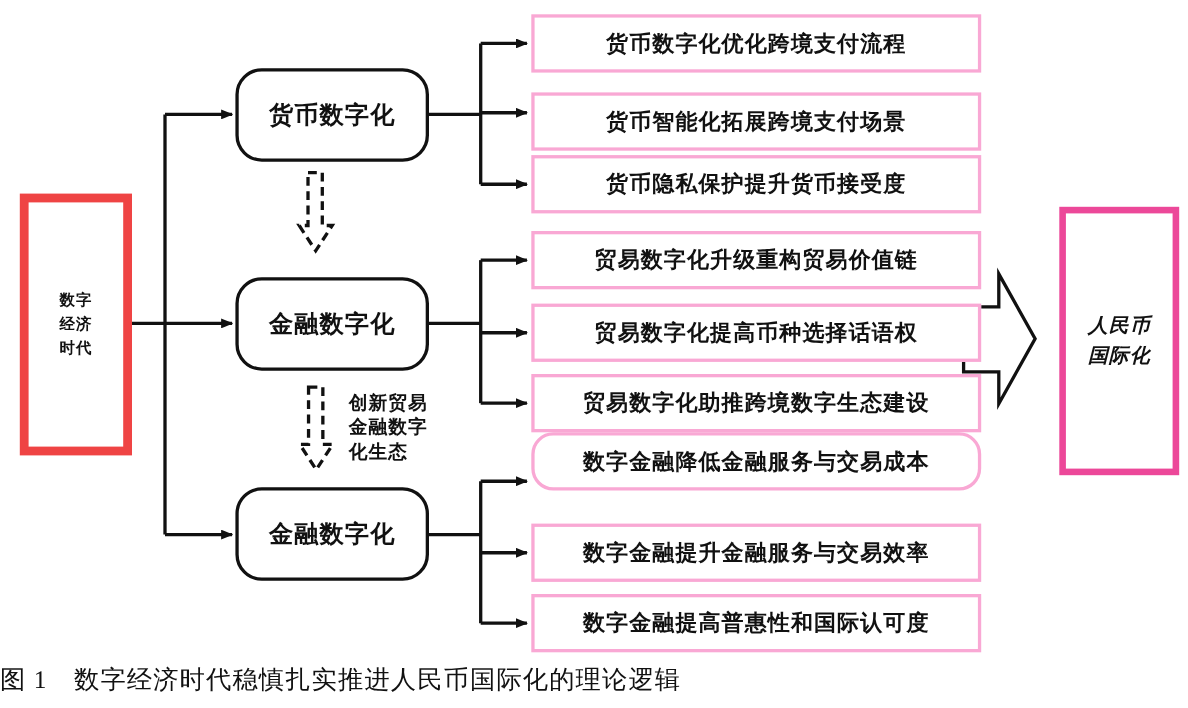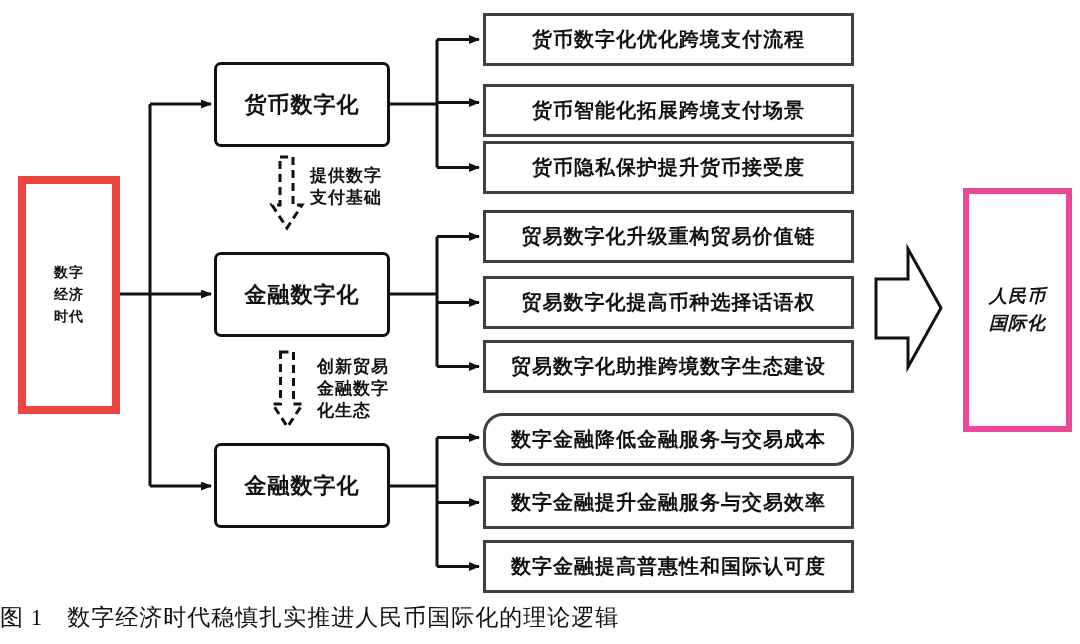--- a/index.html
+++ b/index.html
@@ -38,39 +38,39 @@
     left: 18px; top: 176px;
     width: 102px; height: 238px;
     border: 8px solid #ef4444;
     font-size: 14px;
     line-height: 1.55;
   }
   .box-stage {
     left: 214px;
     width: 176px; height: 85px;
     border: 3px solid #111111;
-    border-radius: 7px;
+    border-radius: 24px;
     font-size: 22px;
   }
   .stage-0 { top: 62px; }
   .stage-1 { top: 252px; }
   .stage-2 { top: 443px; }
   .box-outcome {
     left: 483px;
-    width: 371px; height: 53px;
-    border: 3px solid #404040;
+    width: 409px; height: 53px;
+    border: 3px solid #f9a8d4;
     font-size: 20px;
   }
   .outcome-0 { top: 13px; }
   .outcome-1 { top: 84px; }
   .outcome-2 { top: 141px; }
   .outcome-3 { top: 210px; }
   .outcome-4 { top: 276px; }
   .outcome-5 { top: 340px; }
-  .outcome-6 { top: 413px; border-radius: 20px; }
+  .outcome-6 { top: 393px; border-radius: 20px; }
   .outcome-7 { top: 476px; }
   .outcome-8 { top: 540px; }
   .box-target {
     left: 963px; top: 188px;
     width: 109px; height: 244px;
     border: 6px solid #ec4899;
     font-size: 18px;
     line-height: 1.5;
     font-style: italic;
   }
@@ -184,24 +184,20 @@
   <div class="node box-outcome outcome-6">
     <span>数字金融降低金融服务与交易成本</span>
   </div>
   <div class="node box-outcome outcome-7">
     <span>数字金融提升金融服务与交易效率</span>
   </div>
   <div class="node box-outcome outcome-8">
     <span>数字金融提高普惠性和国际认可度</span>
   </div>
 
-  <div class="transition-label transition-label-0">
-    <span class="line-block">提供数字</span>
-    <span class="line-block">支付基础</span>
-  </div>
   <div class="transition-label transition-label-1">
     <span class="line-block">创新贸易</span>
     <span class="line-block">金融数字</span>
     <span class="line-block">化生态</span>
   </div>
 
   <div class="node box-target">
     <span class="line-block">人民币</span>
     <span class="line-block">国际化</span>
   </div>

